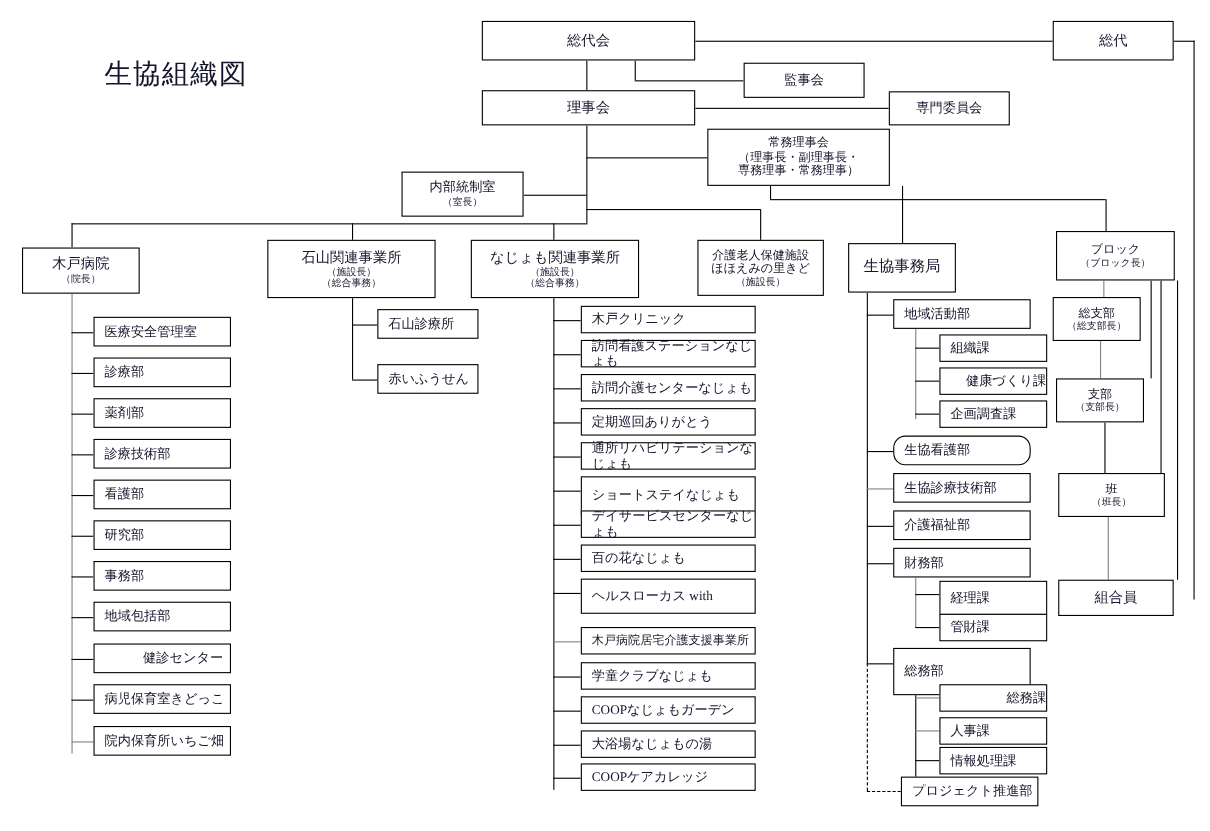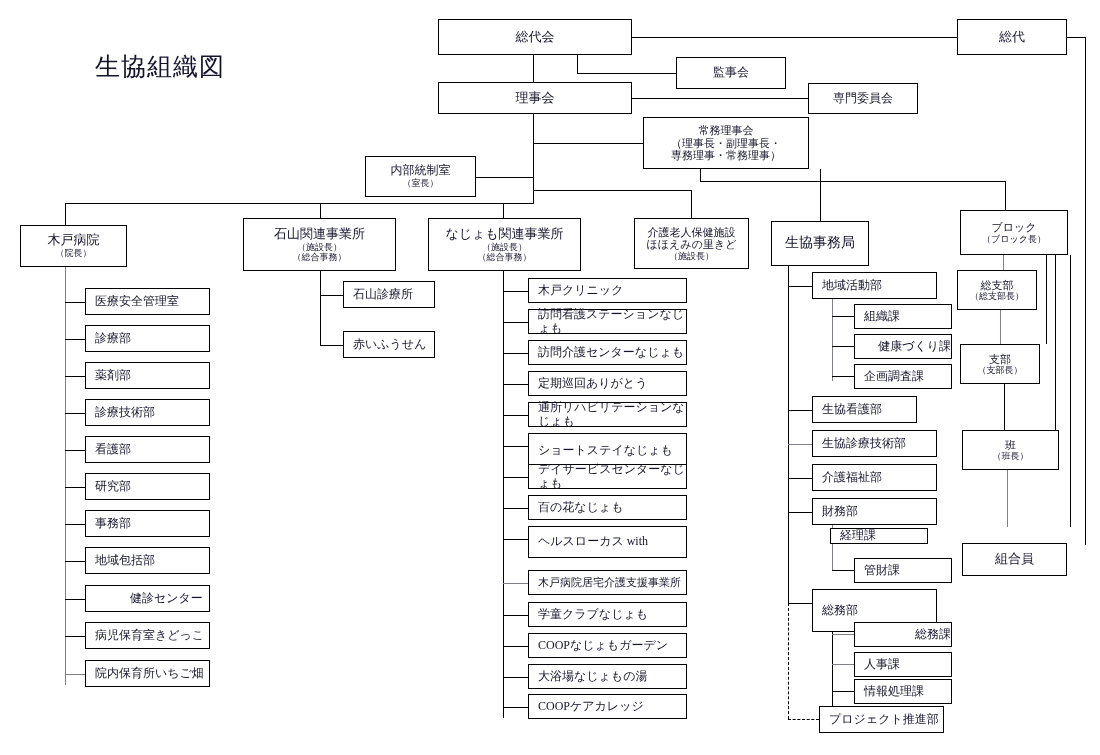--- a/index.html
+++ b/index.html
@@ -315,42 +315,42 @@
   <div class="ln lnh" style="left:832px;top:316px;width:22px;"></div>
   <div class="box t12 leftal" style="left:854px;top:334px;width:98px;height:25px;align-items:flex-end;">
       <span>健康づくり課</span>
     </div>
   <div class="ln lnh" style="left:832px;top:346px;width:22px;"></div>
   <div class="box t12 leftal" style="left:854px;top:364px;width:98px;height:25px;">
       <span>企画調査課</span>
     </div>
   <div class="ln lnh" style="left:832px;top:376px;width:22px;"></div>
 
-  <div class="box t12 leftal" style="left:812px;top:396px;width:105px;height:27px;">
+  <div class="box t12 leftal" style="left:812px;top:396px;width:125px;height:27px;border-radius:11px;">
       <span>生協看護部</span>
     </div>
   <div class="ln lnh" style="left:788px;top:410px;width:24px;"></div>
 
   <div class="box t12 leftal" style="left:812px;top:430px;width:125px;height:27px;">
       <span>生協診療技術部</span>
     </div>
   <div class="ln lnh lng" style="left:788px;top:444px;width:24px;"></div>
 
   <div class="box t12 leftal" style="left:812px;top:464px;width:125px;height:27px;">
       <span>介護福祉部</span>
     </div>
   <div class="ln lnh" style="left:788px;top:478px;width:24px;"></div>
 
   <div class="box t12 leftal" style="left:812px;top:498px;width:125px;height:27px;">
       <span>財務部</span>
     </div>
   <div class="ln lnh" style="left:788px;top:512px;width:24px;"></div>
 
   <div class="ln lnv lng" style="left:832px;top:525px;height:45px;"></div>
-  <div class="box t12 leftal" style="left:830px;top:528px;width:98px;height:16px;">
+  <div class="box t12 leftal" style="left:854px;top:528px;width:98px;height:31px;">
       <span>経理課</span>
     </div>
   <div class="ln lnh" style="left:832px;top:540px;width:22px;"></div>
   <div class="box t12 leftal" style="left:854px;top:558px;width:98px;height:25px;">
       <span>管財課</span>
     </div>
   <div class="ln lnh" style="left:832px;top:570px;width:22px;"></div>
 
   <div class="box t12 leftal" style="left:812px;top:589px;width:125px;height:43px;">
       <span>総務部</span>
@@ -388,21 +388,21 @@
   <div class="box t11" style="left:960px;top:344px;width:80px;height:40px;">
     <span class="l1">支部</span>
     <span class="l2">（支部長）</span>
   </div>
 
   <div class="box t11" style="left:962px;top:430px;width:97px;height:40px;">
     <span class="l1">班</span>
     <span class="l2">（班長）</span>
   </div>
 
-  <div class="box t13" style="left:962px;top:527px;width:105px;height:33px;margin-top:16px;">
+  <div class="box t13" style="left:962px;top:527px;width:105px;height:33px;">
     <span class="l1">組合員</span>
   </div>
 
   <div class="ln lnv lng" style="left:1003px;top:255px;height:15px;"></div>
   <div class="ln lnv lng" style="left:1000px;top:310px;height:34px;"></div>
   <div class="ln lnv" style="left:1004px;top:384px;height:46px;"></div>
   <div class="ln lnv lng" style="left:1007px;top:470px;height:57px;"></div>
 
   <div class="ln lnv" style="left:1046px;top:255px;height:89px;"></div>
   <div class="ln lnv" style="left:1055px;top:255px;height:175px;"></div>

